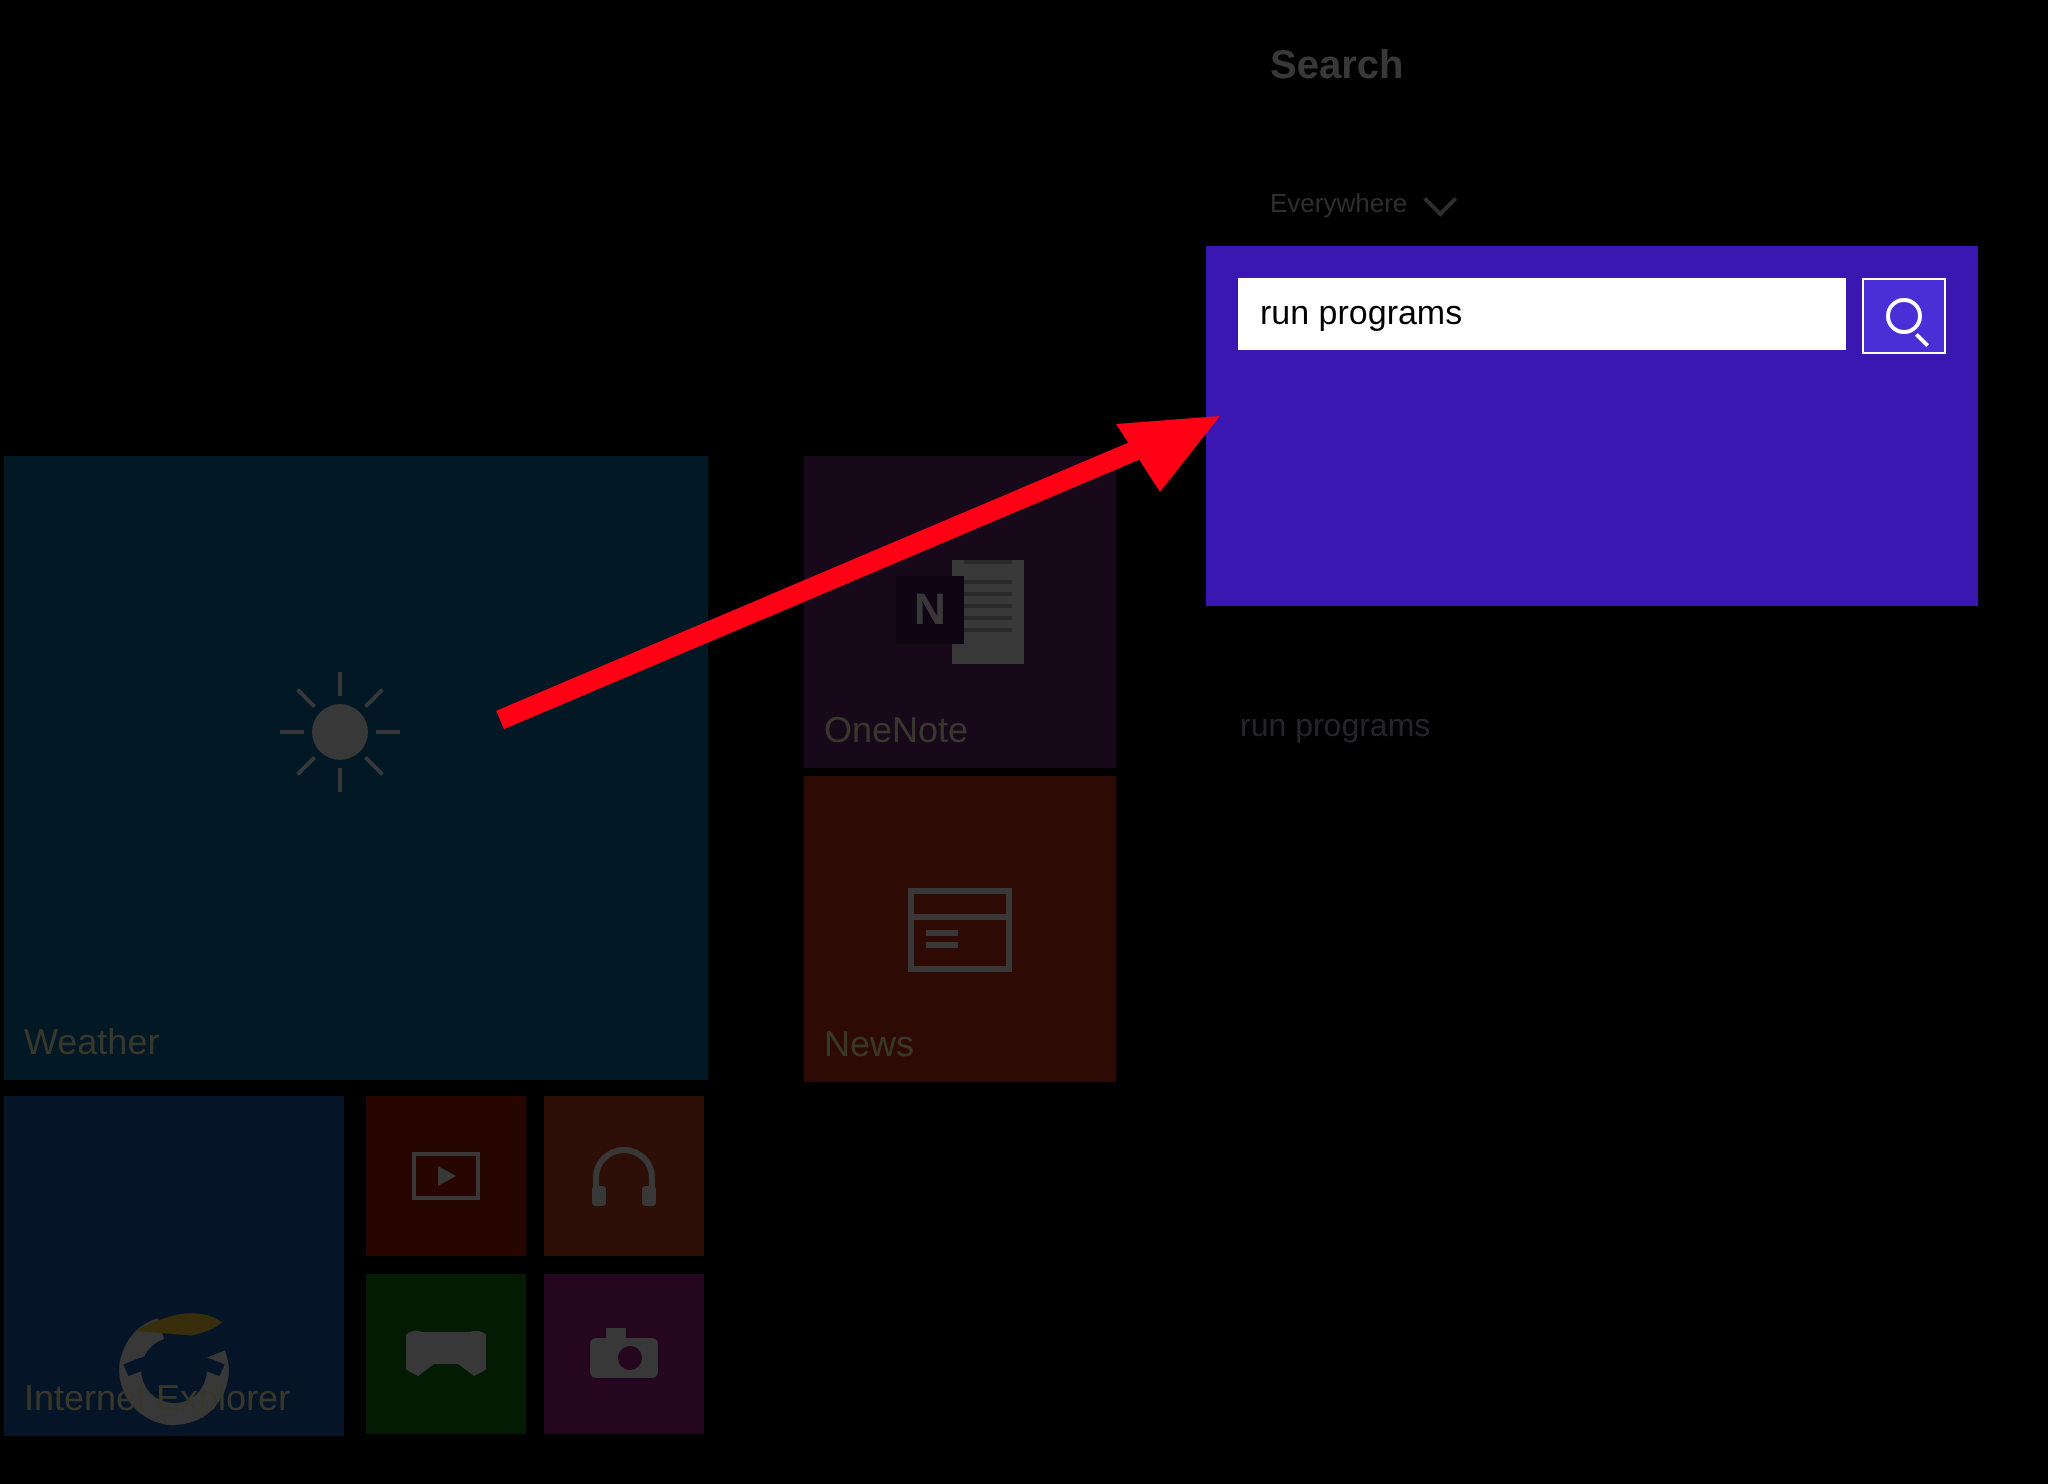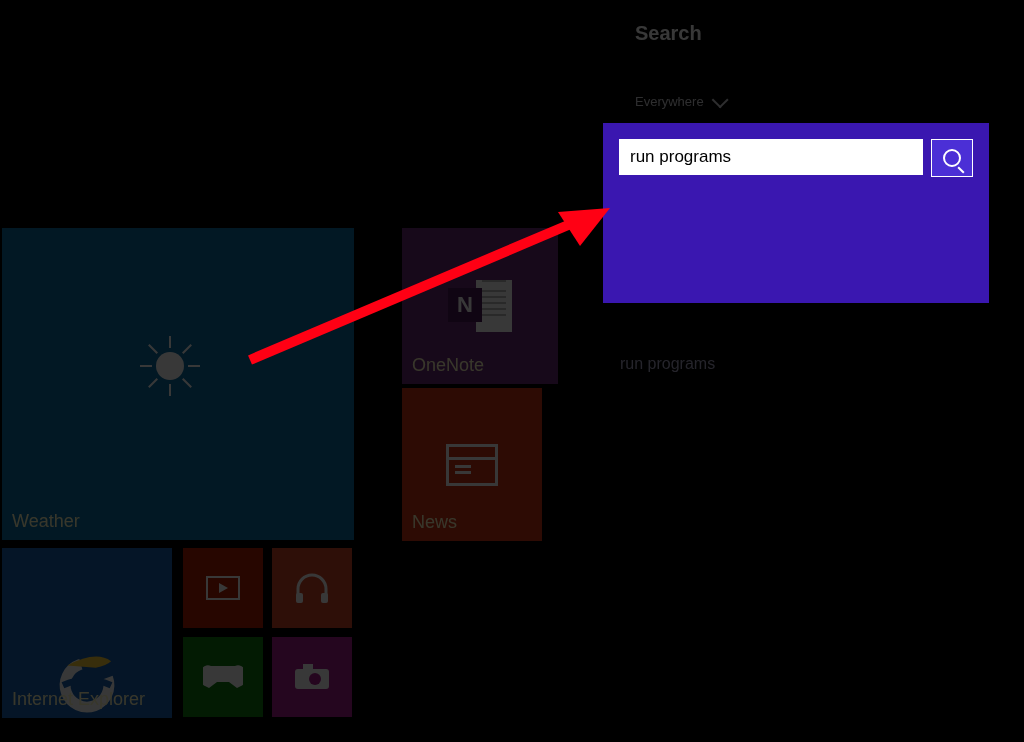--- a/index.html
+++ b/index.html
@@ -84,21 +84,21 @@
     content:""; position:absolute; left:6px; right:6px; height:2px; background:#bbb;
   }
   .onenote-icon .page::before { top:10px; box-shadow:0 6px 0 #bbb,0 12px 0 #bbb,0 18px 0 #bbb,0 24px 0 #bbb; }
   .onenote-icon .sq {
     position:absolute; left:0; top:8px; width:34px; height:34px;
     background:#4a1a56; color:#fff; font-weight:bold; font-size:22px;
     display:flex; align-items:center; justify-content:center;
   }
   .tile-news {
     left: 402px; top: 388px;
-    width: 140px; height: 153px;
+    width: 156px; height: 153px;
     background: #cc3316;
     display:flex; align-items:center; justify-content:center;
   }
   .news-icon {
     width:46px; height:36px; border:3px solid #fff; position:relative;
   }
   .news-icon::before { content:""; position:absolute; left:0; right:0; top:10px; height:3px; background:#fff; }
   .news-icon::after  { content:""; position:absolute; left:6px; top:18px; width:16px; height:3px; background:#fff; box-shadow:0 6px 0 #fff; }
 
   .tile-ie {

